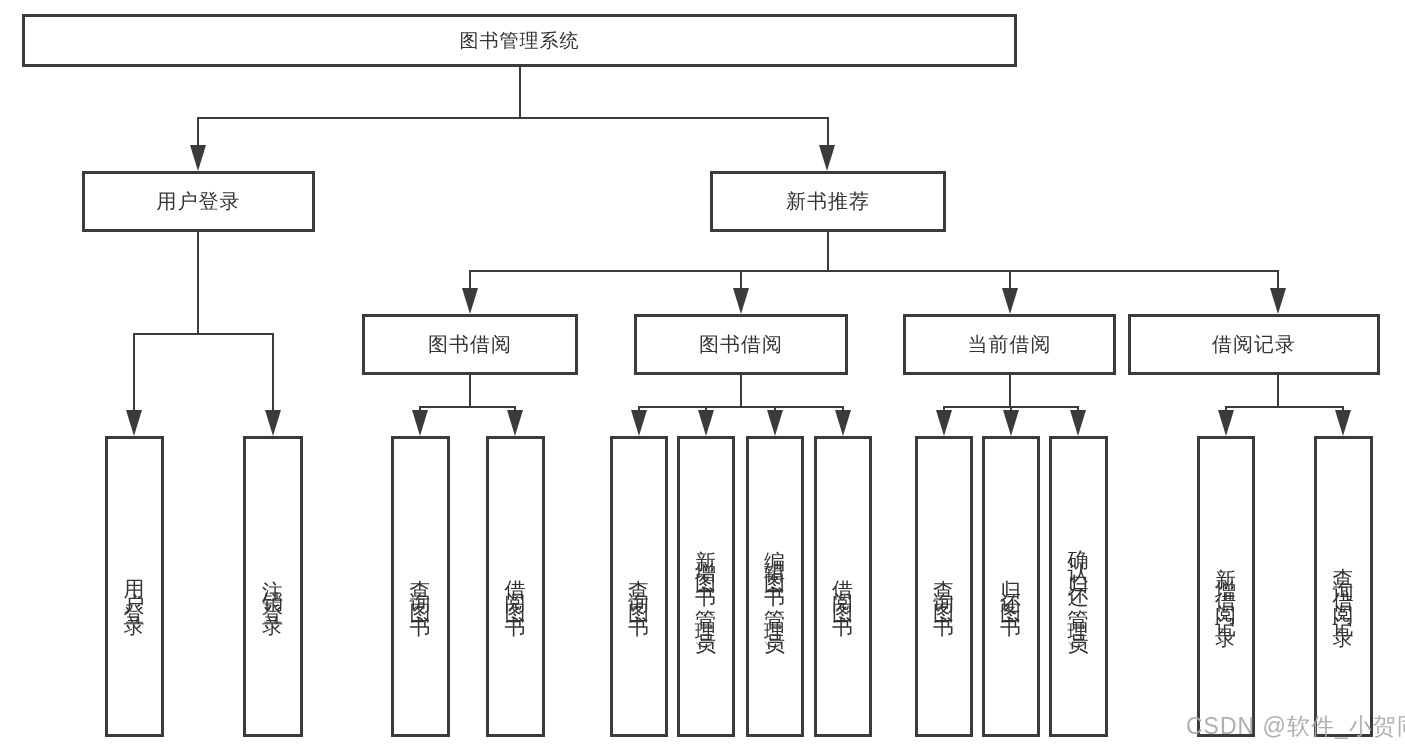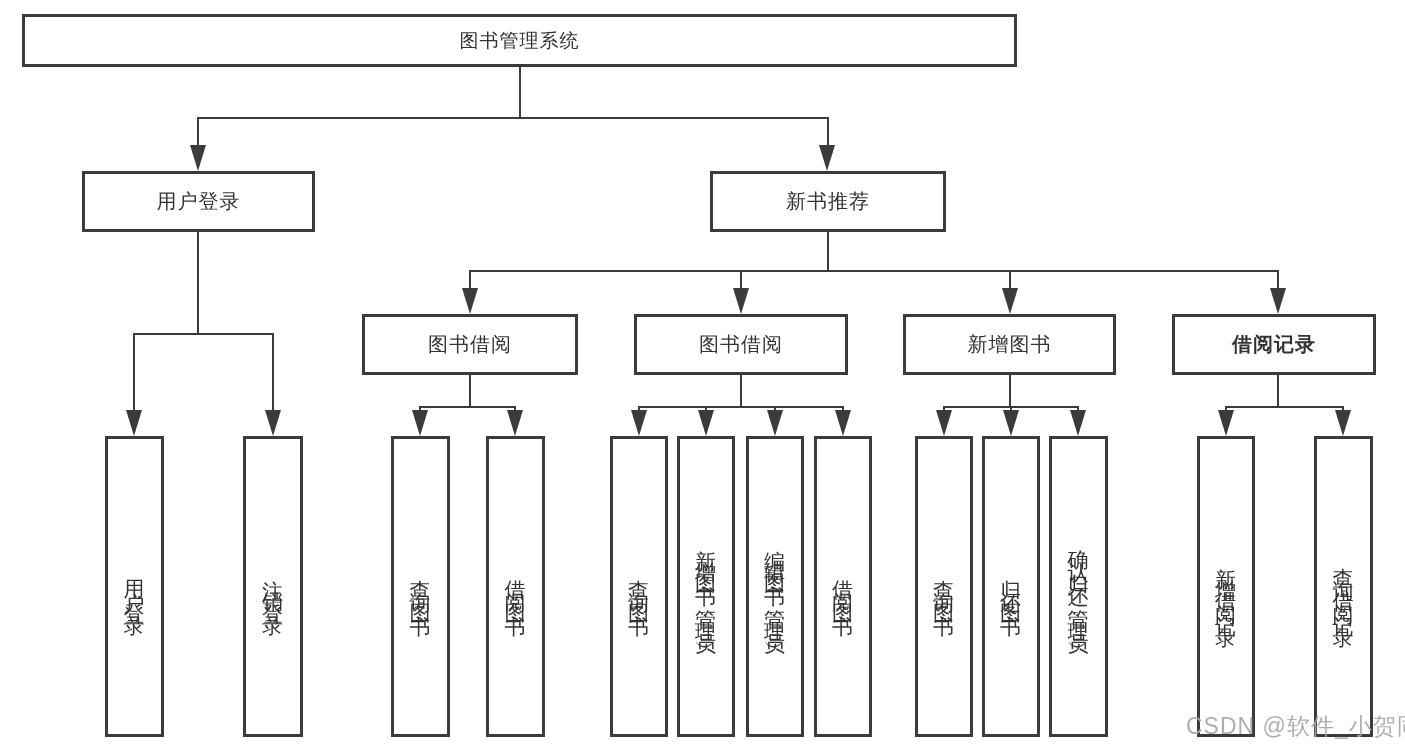--- a/index.html
+++ b/index.html
@@ -72,23 +72,23 @@
     <span class="hlabel">新书推荐</span>
   </div>
 
   <div class="box" style="left:362px; top:314px; width:216px; height:61px;">
     <span class="hlabel">图书借阅</span>
   </div>
   <div class="box" style="left:634px; top:314px; width:214px; height:61px;">
     <span class="hlabel">图书借阅</span>
   </div>
   <div class="box" style="left:903px; top:314px; width:213px; height:61px;">
-    <span class="hlabel">新增图书</span>
+    <span class="hlabel">当前借阅</span>
   </div>
-  <div class="box" style="left:1172px; top:314px; width:204px; height:61px;font-weight:bold;">
+  <div class="box" style="left:1128px; top:314px; width:252px; height:61px;">
     <span class="hlabel">借阅记录</span>
   </div>
 
   <div class="box" style="left:105px; top:436px; width:59px; height:301px;">
     <span class="vlabel">用户登录</span>
   </div>
   <div class="box" style="left:243px; top:436px; width:60px; height:301px;">
     <span class="vlabel">注销登录</span>
   </div>
 

